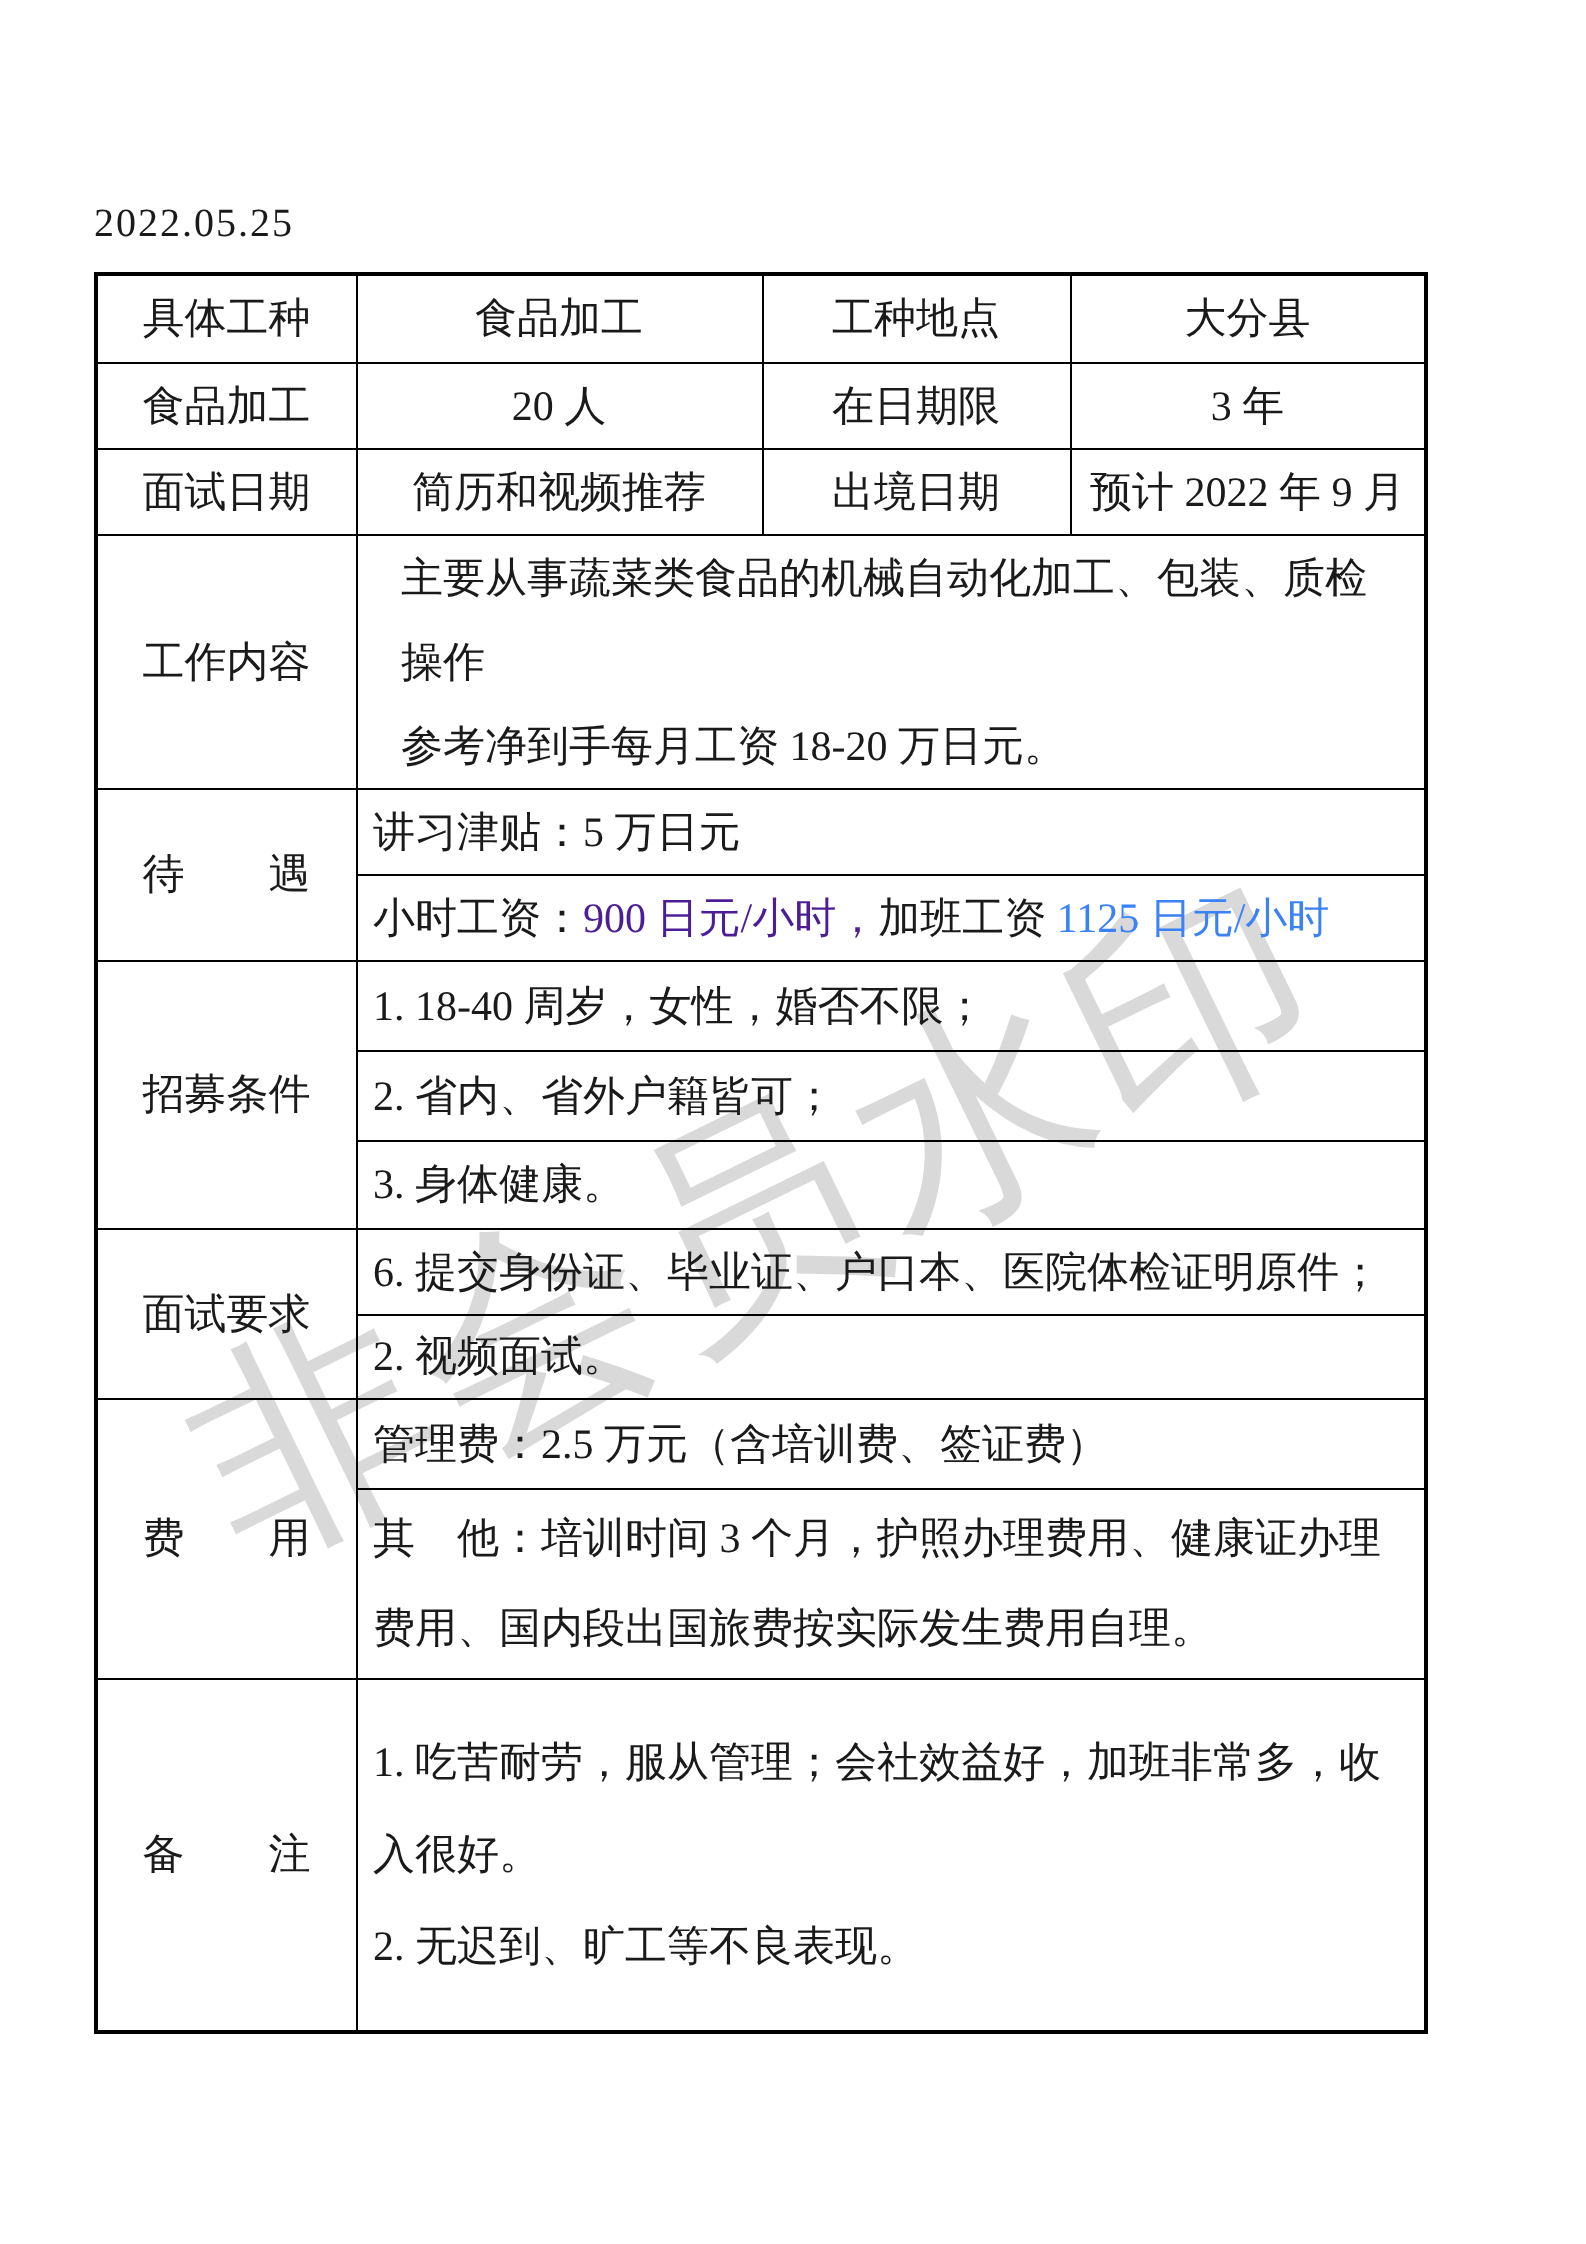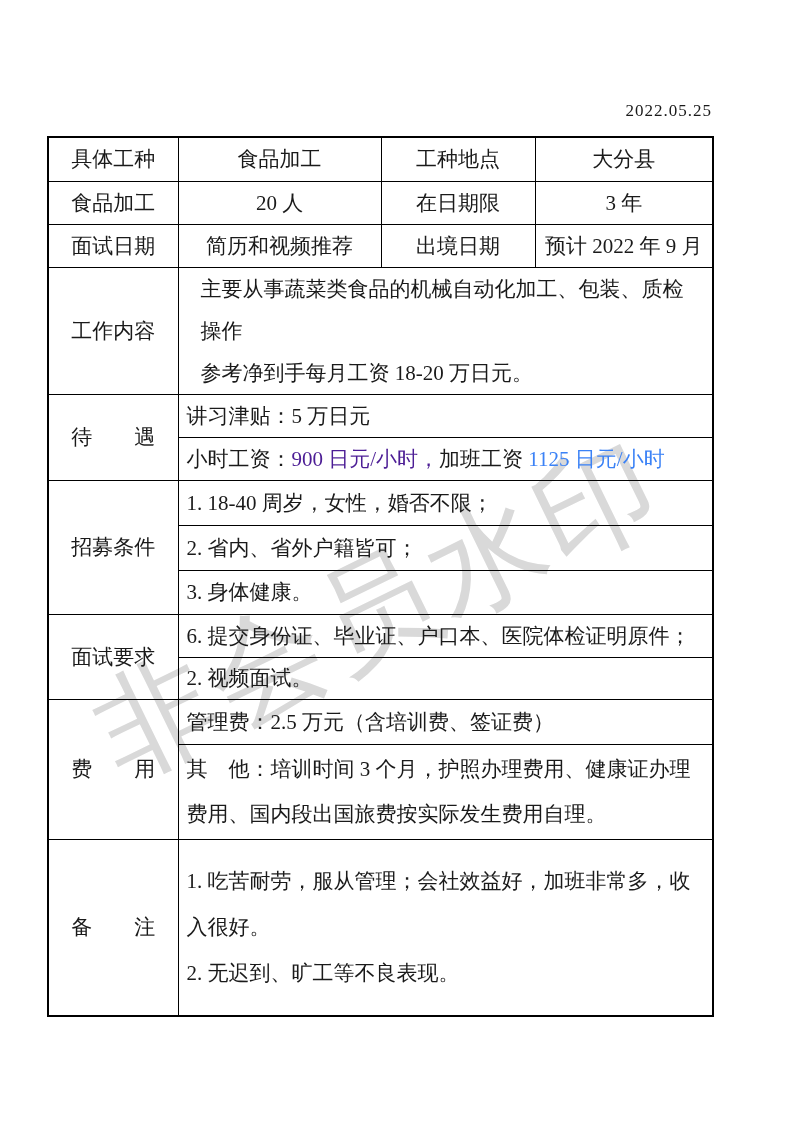--- a/index.html
+++ b/index.html
@@ -8,21 +8,21 @@
     font-family:"Liberation Serif","DejaVu Serif",serif; color:#1a1a1a;
     overflow:hidden;
   }
   .title {
     position:absolute; top:48px; left:0; width:100%;
     margin:0; text-align:center; font-size:34px; font-weight:bold;
     letter-spacing:1px;
   }
   .date {
     position:absolute; top:101px; left:47px; width:665px;
-    text-align:right; font-size:17px; letter-spacing:1px;
+    text-align:left; font-size:20px; letter-spacing:1px;
   }
   .watermark {
     position:absolute; left:72px; top:524px; width:640px;
     font-family:"Liberation Sans","DejaVu Sans",sans-serif;
     font-size:118px; color:#d9d9d9; white-space:nowrap;
     transform:rotate(-26deg); transform-origin:center center;
     z-index:0; letter-spacing:4px; user-select:none;
   }
   table.doc {
     position:absolute; left:47px; top:136px; z-index:1;

